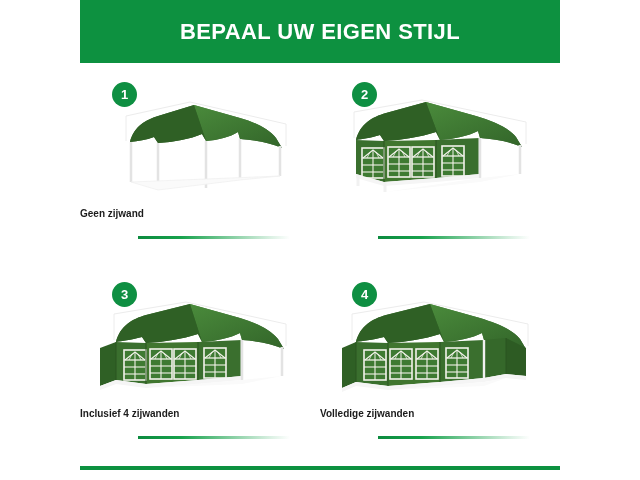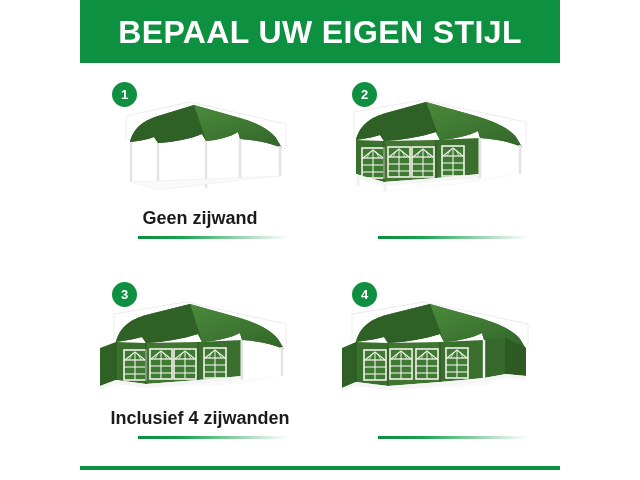--- a/index.html
+++ b/index.html
@@ -28,21 +28,21 @@
     top: 0px;
     width: 480px;
     height: 63px;
     background: #0d9140;
     display: flex;
     align-items: center;
     justify-content: center;
   }
   .header-title {
     color: #ffffff;
-    font-size: 32px;
+    font-size: 22px;
     font-weight: bold;
     letter-spacing: 0.4px;
     line-height: 1;
     white-space: nowrap;
   }
 
   
   .options-grid {
     position: absolute;
     left: 80px;
@@ -84,22 +84,22 @@
     width: 220px;
     height: 108px;
   }
   .tent-wrap svg { display: block; width: 220px; height: 108px; }
 
   .option-label {
     position: absolute;
     left: 0;
     top: 138px;
     width: 240px;
-    text-align: center;
-    font-size: 18px;
+    text-align: left;
+    font-size: 10px;
     font-weight: bold;
     color: #1b1b1b;
     white-space: nowrap;
   }
 
   .option-underline {
     position: absolute;
     left: 58px;
     top: 166px;
     width: 152px;
@@ -394,20 +394,21 @@
           </g>
 
           <g stroke="#f1f1f1" stroke-width="2.4" fill="none">
             <line x1="154" y1="44" x2="154" y2="82"></line>
           </g>
           <path d="M12 92 L26 86 L58 90 L110 86 L154 82 L176 78 L196 80 L196 84 L176 82 L154 86 L110 90 L58 94 L26 90 L12 96 Z" fill="#f5f5f5"></path>
           <path d="M58 94 L154 86 L176 82 L154 90 Z" fill="#fafafa"></path>
         </svg>
       </div>
 
+      <div class="option-label">Volledige zijwanden</div>
       <div class="option-underline"></div>
     </div>
 
   </div>
 
   <div class="bottom-bar"></div>
 
 </div>
 
 </body></html>

